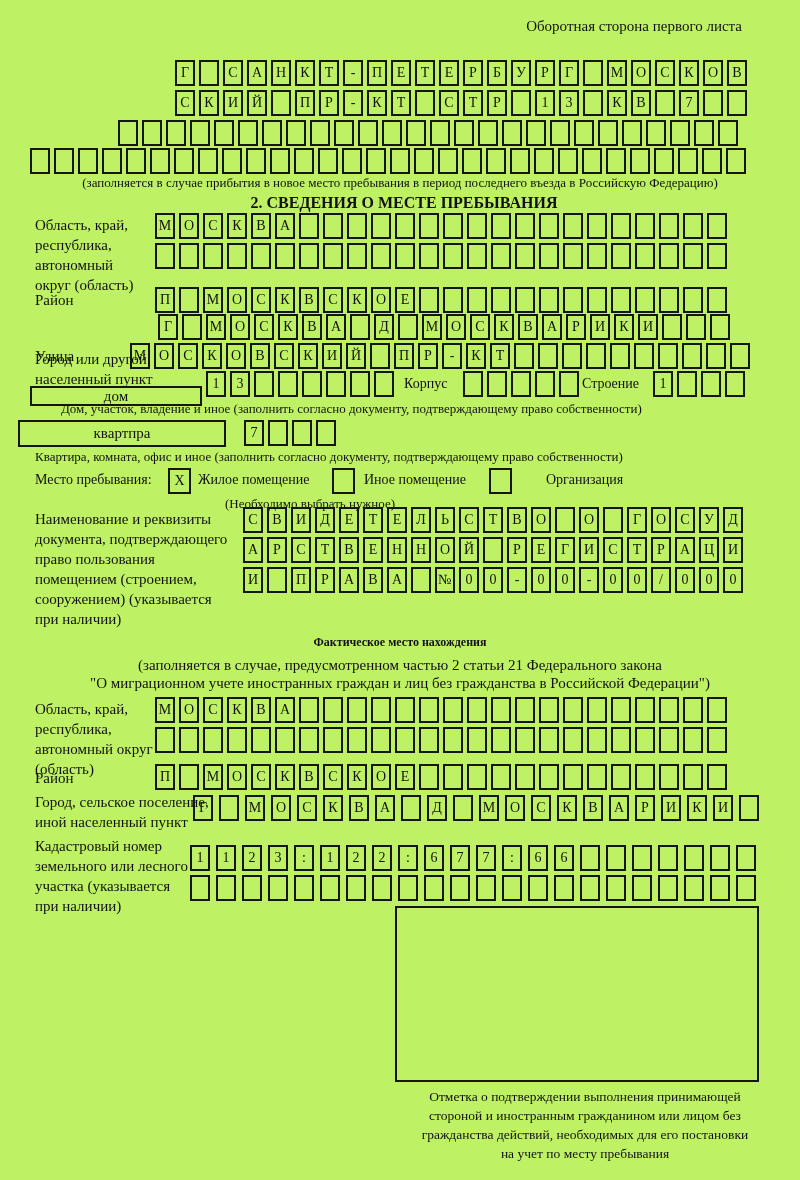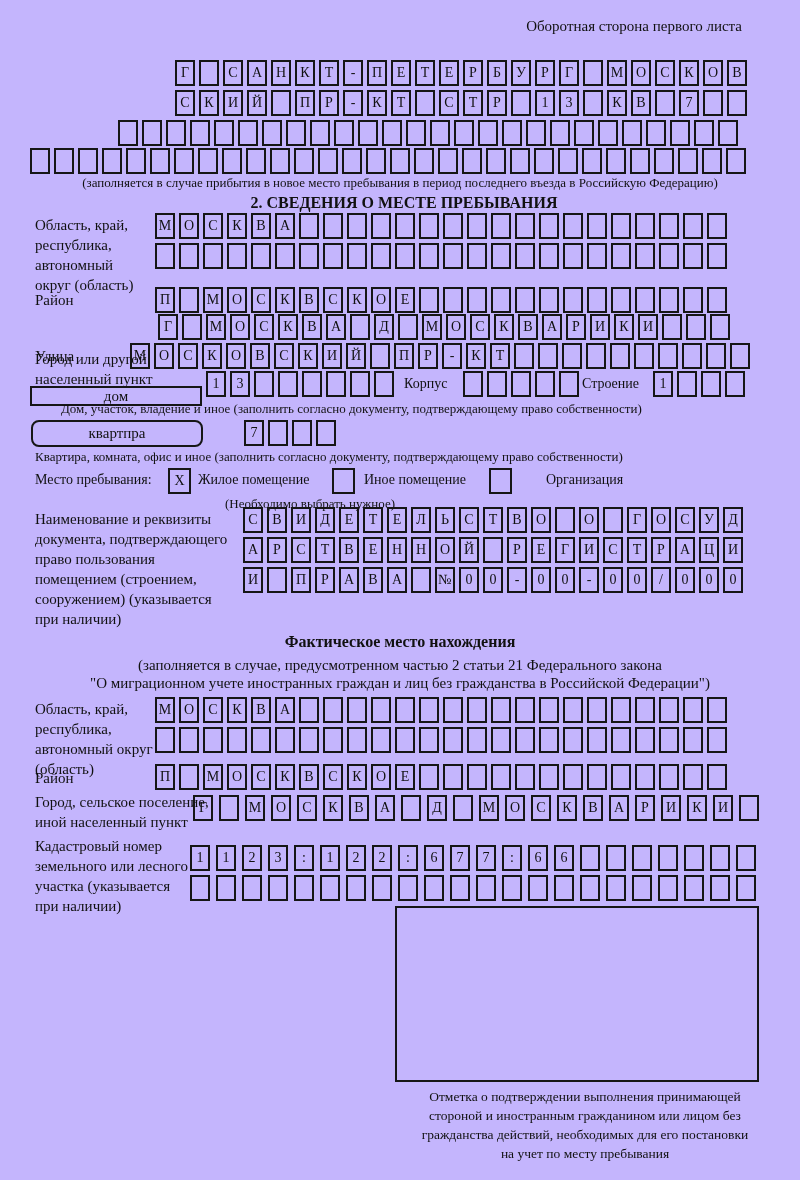--- a/index.html
+++ b/index.html
@@ -1,16 +1,16 @@
 <!DOCTYPE html>
 <html><head>
 <meta charset="utf-8">
 <style>
   html,body{margin:0;padding:0;background:#e8e8e8;}
-  #page{position:relative;width:800px;height:1180px;background:#c4b5fd;margin:0 auto;
+  #page{position:relative;width:800px;height:1180px;background:#bef264;margin:0 auto;
         font-family:"Liberation Serif","DejaVu Serif",serif;color:#111;overflow:hidden;}
   .lbl{position:absolute;font-size:15px;line-height:20px;white-space:pre-line;}
   .cap{position:absolute;font-size:13px;line-height:17px;}
   .center{left:0;right:0;text-align:center;}
   .bold{font-weight:bold;}
   .row{position:absolute;display:flex;gap:4px;}
   .row.wide{gap:6px;}
   .cell{flex:0 0 20px;width:20px;height:26px;border:2px solid #161616;box-sizing:border-box;
         display:flex;align-items:center;justify-content:center;font-size:14px;line-height:1;}
   .wbox{position:absolute;border:2px solid #161616;box-sizing:border-box;display:flex;
@@ -308,21 +308,21 @@
     </div>
   <div class="inline-lbl" style="left:582px;top:376px;">Строение</div>
   <div class="row" style="left:653px;top:371px;">
       <div class="cell">1</div>
       <div class="cell"></div>
       <div class="cell"></div>
       <div class="cell"></div>
     </div>
   <div class="cap" style="left:35px;top:400px;margin-left:26px;">Дом, участок, владение и иное (заполнить согласно документу, подтверждающему право собственности)</div>
 
-  <div class="wbox" style="left:31px;top:420px;width:172px;height:27px;border-radius:8px;">квартпра</div>
+  <div class="wbox" style="left:18px;top:420px;width:208px;height:27px;">квартпра</div>
   <div class="row" style="left:244px;top:420px;">
       <div class="cell">7</div>
       <div class="cell"></div>
       <div class="cell"></div>
       <div class="cell"></div>
     </div>
   <div class="cap" style="left:35px;top:448px;">Квартира, комната, офис и иное (заполнить согласно документу, подтверждающему право собственности)</div>
 
   <div class="inline-lbl" style="left:35px;top:472px;">Место пребывания:</div>
   <div class="cb" style="left:168px;top:468px;">X</div>
@@ -402,21 +402,21 @@
       <div class="cell">0</div>
       <div class="cell">-</div>
       <div class="cell">0</div>
       <div class="cell">0</div>
       <div class="cell">/</div>
       <div class="cell">0</div>
       <div class="cell">0</div>
       <div class="cell">0</div>
     </div>
 
-  <div class="lbl bold center" style="top:632px;font-size:16px;">Фактическое место нахождения</div>
+  <div class="lbl bold center" style="top:632px;font-size:12px;">Фактическое место нахождения</div>
   <div class="cap center pre" style="top:656px;font-size:15px;line-height:18px;">(заполняется в случае, предусмотренном частью 2 статьи 21 Федерального закона
 "О миграционном учете иностранных граждан и лиц без гражданства в Российской Федерации")</div>
 
   <div class="lbl" style="left:35px;top:699px;width:135px;">Область, край,
 республика,
 автономный округ
 (область)</div>
   <div class="row" style="left:155px;top:697px;">
       <div class="cell">М</div>
       <div class="cell">О</div>

